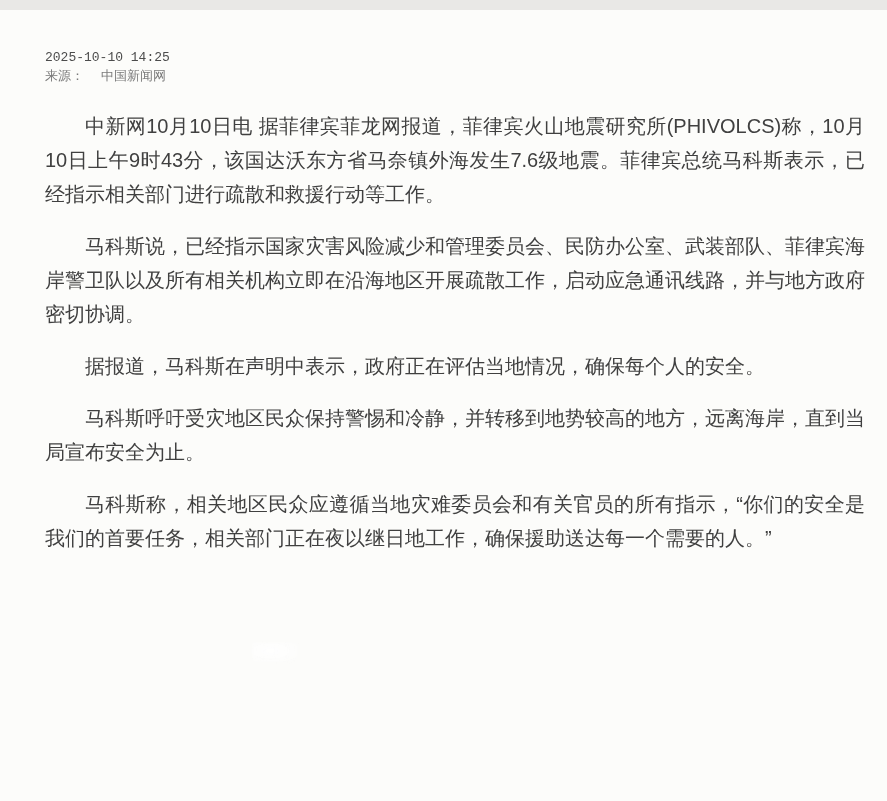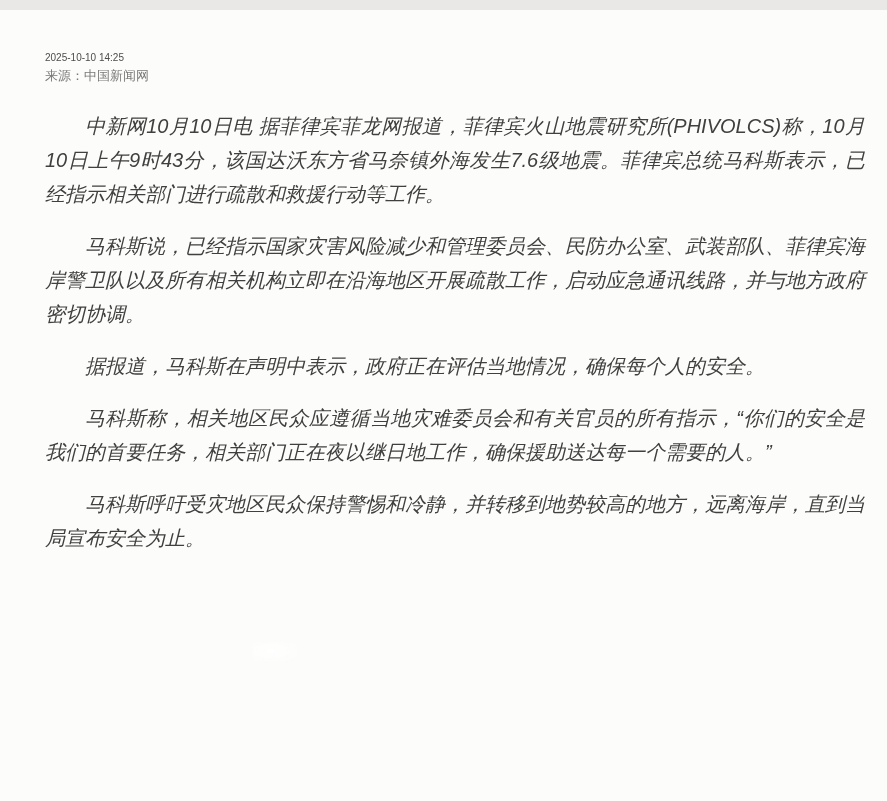--- a/index.html
+++ b/index.html
@@ -28,35 +28,35 @@
     font-size: 30px;
     line-height: 38px;
     font-weight: 700;
     color: #262626;
     letter-spacing: 0.5px;
   }
   .meta {
     margin-top: 22px;
   }
   .meta-date {
-    font-size: 10px;
+    font-size: 13px;
     line-height: 18px;
     color: #4c4c4c;
+    font-family: Liberation Mono, monospace;
   }
   .meta-source {
     font-size: 13px;
     line-height: 18px;
     color: #7a7a7a;
   }
   .meta-source .source-name {
-    margin-left: 0;
+    margin-left: 17px;
   }
   .article-body {
     padding: 24px 22px 0 45px;
-    font-style: italic;
   }
   .article-body p {
     margin: 0 0 18px 0;
     font-size: 20px;
     line-height: 34px;
     color: #404040;
     text-indent: 2em;
     text-align: justify;
     text-justify: inter-ideograph;
   }
@@ -89,19 +89,19 @@
       <div class="meta-source">
         <span>来源：</span><span class="source-name">中国新闻网</span>
       </div>
     </div>
   </div>
 
   <div class="article-body">
     <p>中新网10月10日电 据菲律宾菲龙网报道，菲律宾火山地震研究所(PHIVOLCS)称，10月10日上午9时43分，该国达沃东方省马奈镇外海发生7.6级地震。菲律宾总统马科斯表示，已经指示相关部门进行疏散和救援行动等工作。</p>
     <p>马科斯说，已经指示国家灾害风险减少和管理委员会、民防办公室、武装部队、菲律宾海岸警卫队以及所有相关机构立即在沿海地区开展疏散工作，启动应急通讯线路，并与地方政府密切协调。</p>
     <p>据报道，马科斯在声明中表示，政府正在评估当地情况，确保每个人的安全。</p>
+    <p>马科斯呼吁受灾地区民众保持警惕和冷静，并转移到地势较高的地方，远离海岸，直到当局宣布安全为止。</p>
     <p>马科斯称，相关地区民众应遵循当地灾难委员会和有关官员的所有指示，“你们的安全是我们的首要任务，相关部门正在夜以继日地工作，确保援助送达每一个需要的人。”</p>
-    <p>马科斯呼吁受灾地区民众保持警惕和冷静，并转移到地势较高的地方，远离海岸，直到当局宣布安全为止。</p>
   </div>
 
   <div class="cursor-ghost"></div>
 
 </div>
 
 </body></html>

